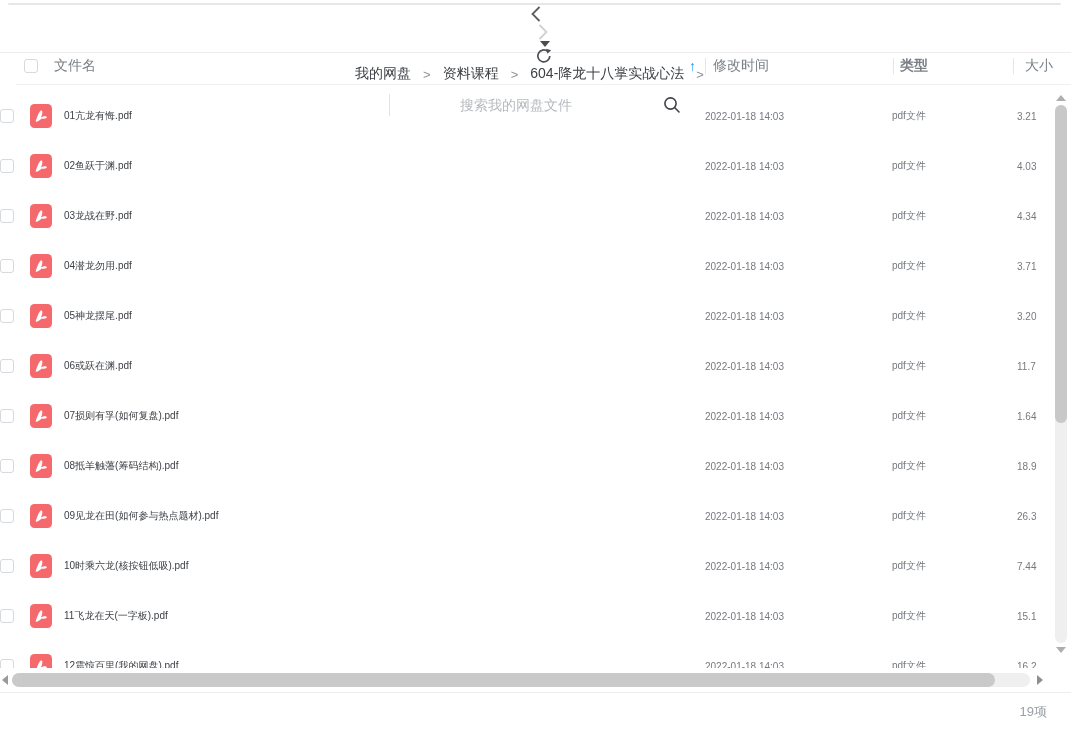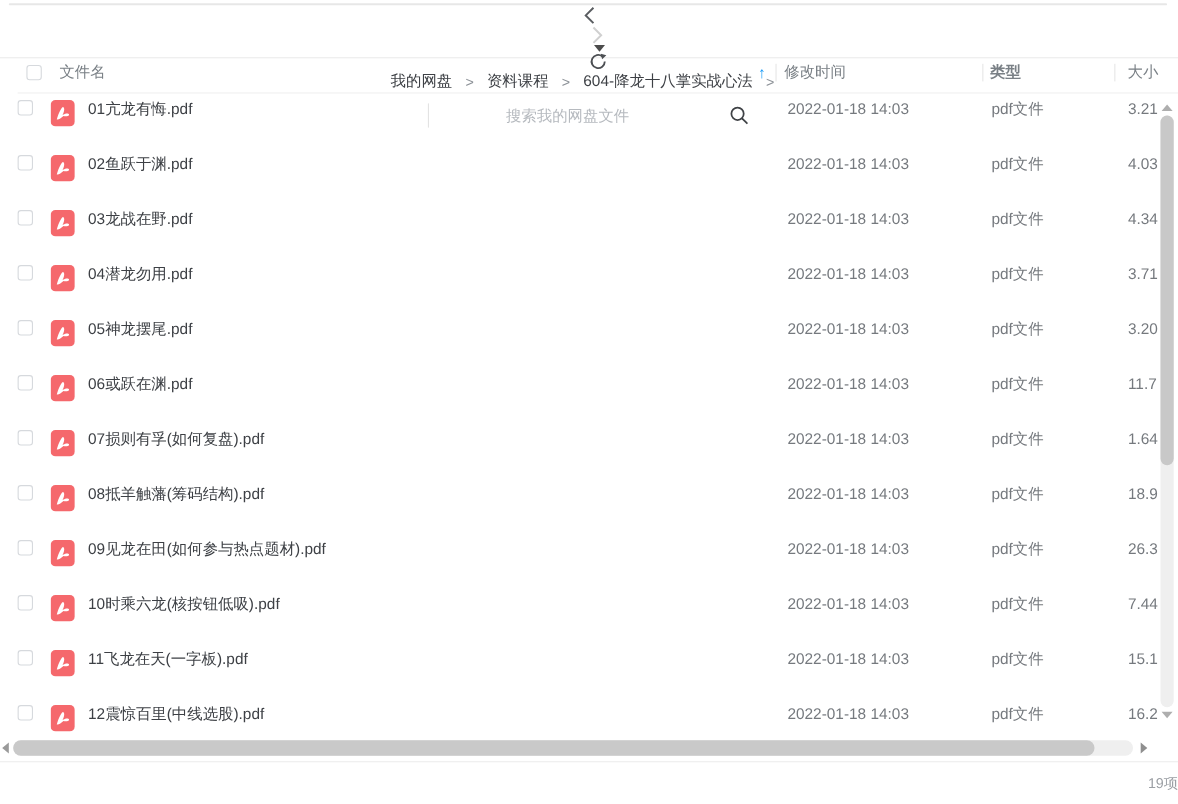--- a/index.html
+++ b/index.html
@@ -45,22 +45,22 @@
   .sort-arrow { margin-left:auto; margin-right:9px; font-size:14px; font-weight:bold; }
   .th-cell { position:relative; display:flex; align-items:center; height:100%;text-align:right; }
   .th-cell::before { content:""; position:absolute; left:0; top:11px; width:1px;
                      height:16px; background:#e6e6e6; }
   .th-date { width:188px; padding-left:8px; }
   .th-type { width:120px; padding-left:7px;font-weight:bold; }
   .th-size { width:58px; padding-left:12px; }
 
   
   .list { position:absolute; top:91px; left:0; right:0; height:577px; overflow:hidden; }
-  .row { display:flex; align-items:flex-start; height:50px; padding-left:16px;
-         font-size:14px; cursor:default; }
+  .row { display:flex; align-items:center; height:50px; padding-left:0;
+         font-size:10px; cursor:default; }
   .row .cb { margin-right:16px; }
   .pdf-icon { width:22px; height:24px; margin-right:12px; flex:0 0 22px; }
   .cell { white-space:nowrap; overflow:hidden; }
   .cell.name { width:633px; color:#3d4045; cursor:pointer; }
   .cell.date { width:188px; padding-left:8px; color:#75797e; }
   .cell.type { width:120px; padding-left:7px; color:#75797e; }
   .cell.size { width:58px; padding-left:12px; color:#75797e; }
 
   
   .vscroll { position:absolute; top:4px; right:3px; width:14px; height:570px;
@@ -86,21 +86,21 @@
              border-radius:7px; position:relative; }
   .h-thumb { position:absolute; left:0; top:0; height:14px; width:983px;
              background:#c9c9c9; border-radius:7px; cursor:pointer; }
   .h-arrow-right { width:0; height:0; border-top:5px solid transparent;
                    border-bottom:5px solid transparent; border-left:6px solid #8f8f8f;
                    margin-left:7px; cursor:pointer; }
 
   
   .footer { position:absolute; top:692px; left:0; right:0; height:39px;
             border-top:1px solid #ededed; display:flex; align-items:center;
-            justify-content:flex-end; }
+            justify-content:flex-end; padding-right:24px; }
   .item-count { font-size:13px; color:#9b9fa4; }
 </style>
 </head>
 <body>
 
 <div class="app">
 
   <div class="top-hairline"></div>
 
   <div class="navbar">
@@ -317,21 +317,21 @@
       </div>
 
       <div class="row">
         <span class="cb"></span>
         <span class="pdf-icon">
           <svg width="22" height="24" viewBox="0 0 22 24">
             <rect x="0" y="0" width="22" height="24" rx="4.5" fill="#f5686c"></rect>
             <path d="M5.6 17.6 C7.6 11.2 10.2 5.8 11.6 6.4 C13.0 7.1 12.4 10.8 10.8 13.6 C13.0 12.1 16.2 11.7 16.8 13.0 C17.3 14.2 14.6 15.1 11.7 14.5 C9.6 16.2 7.0 18.3 5.6 17.6 Z" fill="#ffffff"></path>
           </svg>
         </span>
-        <span class="cell name">12震惊百里(中线选股).pdf</span>
+        <span class="cell name">12震惊百里(我的网盘).pdf</span>
         <span class="cell date">2022-01-18 14:03</span>
         <span class="cell type">pdf文件</span>
         <span class="cell size">16.2</span>
       </div>
     <div class="vscroll">
       <div class="v-arrow-up"></div>
       <div class="v-track">
         <div class="v-thumb"></div>
       </div>
       <div class="v-arrow-down"></div>

